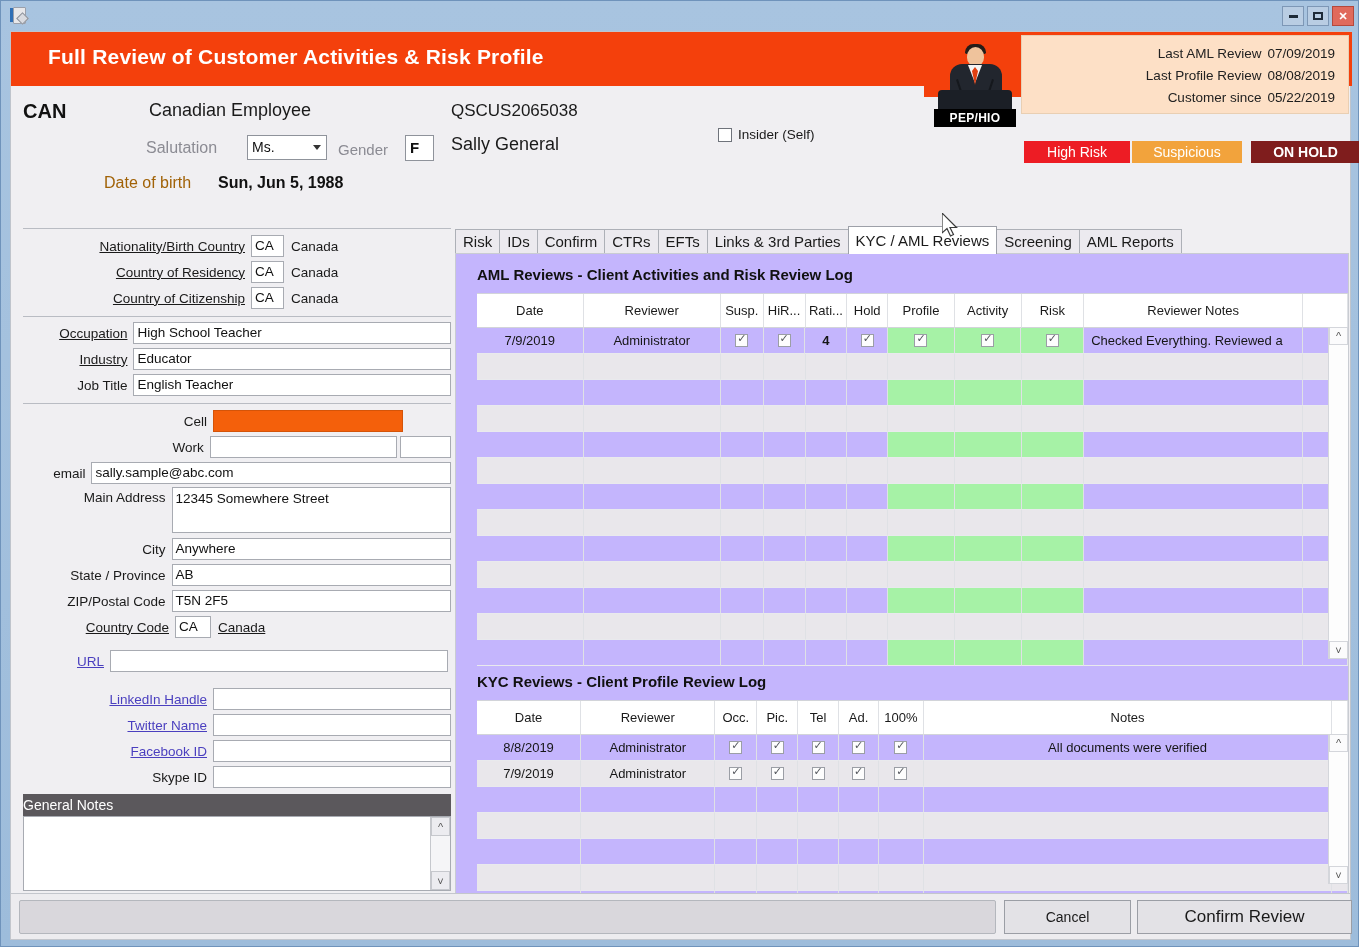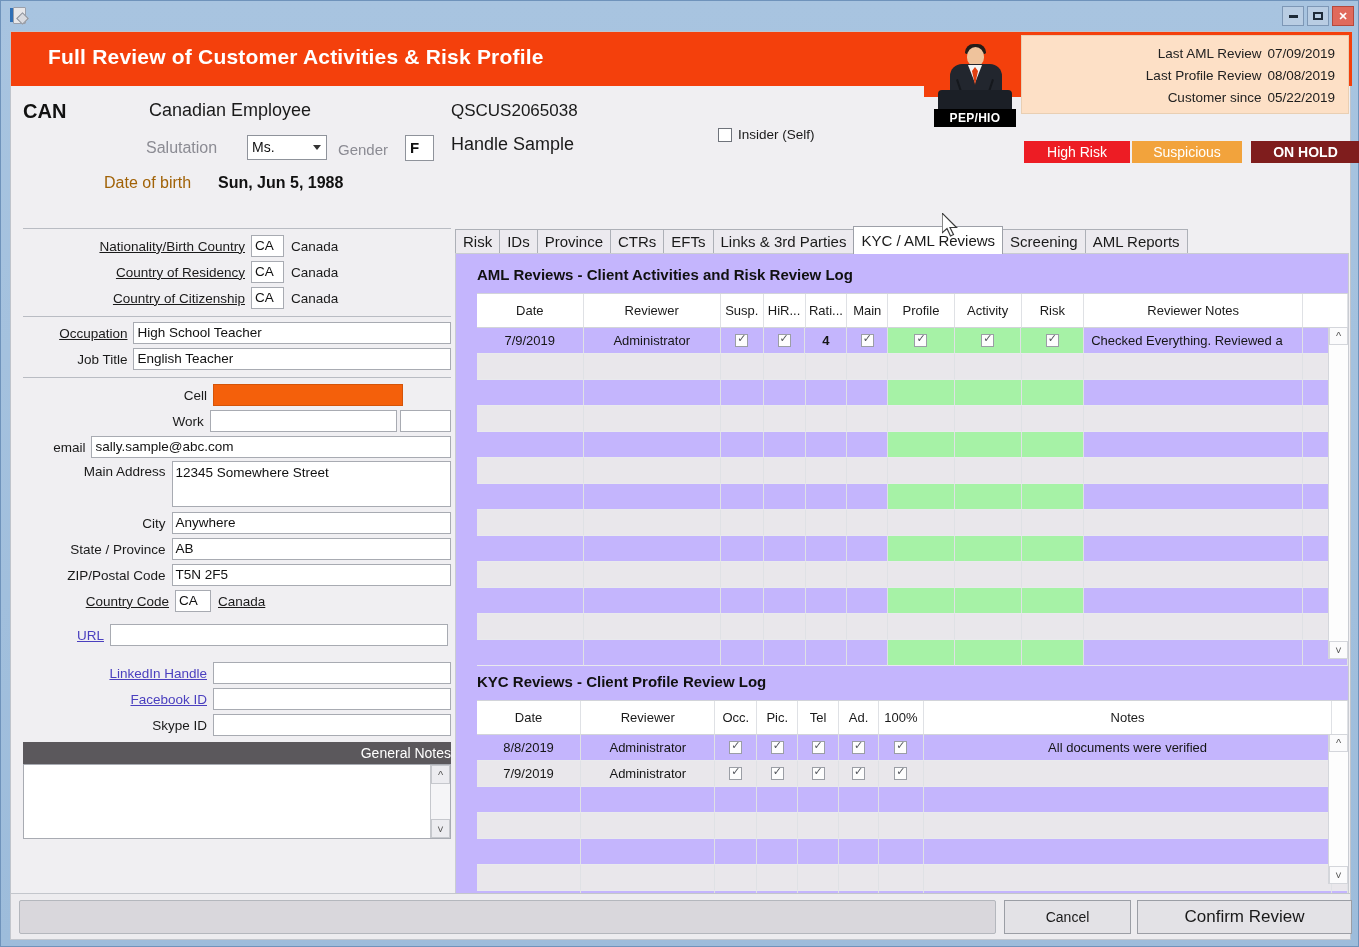--- a/index.html
+++ b/index.html
@@ -167,21 +167,21 @@
     border:1px solid #a8abb2; background:#ffffff; height:22px;
     font-size:13.5px; color:#111; padding:0 3px; line-height:20px;
     overflow:hidden; white-space:nowrap;
   }
   .finput.sm { width:33px; }
   .after { font-size:13.5px; color:#1a1a1a; padding-left:7px; white-space:nowrap; }
   .after.link { text-decoration:underline; }
   .finput.orange { background:#f4600b; border-color:#d45409; }
   .notes-hdr {
     margin-top:5px; height:22px; background:#5b585c; color:#fff;
-    font-size:14px; text-align:right; line-height:22px;
+    font-size:14px; text-align:left; line-height:22px;
   }
   .notes-body {
     height:75px; border:1px solid #a8abb2; background:#fff; position:relative;
   }
   .vsb {
     position:absolute; right:0; top:0; width:20px; height:100%;
     background:#f5f5f7; border-left:1px solid #c6c8cd;
     display:flex; flex-direction:column; justify-content:space-between;
   }
   .vsb .arw {
@@ -316,21 +316,21 @@
 
     <div class="badges">
       <div class="badge high">High Risk</div>
       <div class="badge susp">Suspicious</div>
       <div class="badge hold">ON HOLD</div>
     </div>
 
     <div class="cancode">CAN</div>
     <div class="clienttype">Canadian Employee</div>
     <div class="clientid">QSCUS2065038</div>
-    <div class="clientname">Handle Sample</div>
+    <div class="clientname">Sally General</div>
 
     <div class="salut-label">Salutation</div>
     <div class="salut-select">
       <span>Ms.</span>
       <span class="caret"></span>
     </div>
     <div class="gender-label">Gender</div>
     <div class="gender-box">F</div>
 
     <div class="dob-label">Date of birth</div>
@@ -363,20 +363,24 @@
 
       <div style="height:4px"></div>
       <div class="hr"></div>
       <div style="height:4px"></div>
 
       <div class="frow">
         <div class="flabel link" style="width:113px">Occupation</div>
         <div class="finput" style="width:325px">High School Teacher</div>
       </div>
       <div class="frow">
+        <div class="flabel link" style="width:113px">Industry</div>
+        <div class="finput" style="width:325px">Educator</div>
+      </div>
+      <div class="frow">
         <div class="flabel" style="width:113px">Job Title</div>
         <div class="finput" style="width:325px">English Teacher</div>
       </div>
 
       <div style="height:4px"></div>
       <div class="hr"></div>
       <div style="height:5px"></div>
 
       <div class="frow">
         <div class="flabel" style="width:190px">Cell</div>
@@ -417,20 +421,24 @@
 
       <div style="height:8px"></div>
       <div class="frow">
         <div class="flabel blue" style="width:87px">URL</div>
         <div class="finput" style="width:338px"></div>
       </div>
       <div style="height:12px"></div>
 
       <div class="frow">
         <div class="flabel blue" style="width:190px">LinkedIn Handle</div>
+        <div class="finput" style="width:238px"></div>
+      </div>
+      <div class="frow">
+        <div class="flabel blue" style="width:190px">Twitter Name</div>
         <div class="finput" style="width:238px"></div>
       </div>
       <div class="frow">
         <div class="flabel blue" style="width:190px">Facebook ID</div>
         <div class="finput" style="width:238px"></div>
       </div>
       <div class="frow">
         <div class="flabel" style="width:190px">Skype ID</div>
         <div class="finput" style="width:238px"></div>
       </div>
@@ -442,21 +450,21 @@
           <div class="arw">^</div>
           <div class="arw">˅</div>
         </div>
       </div>
     </div>
 
     <div class="rightpanel">
       <div class="tabstrip">
         <div class="tab">Risk</div>
         <div class="tab">IDs</div>
-        <div class="tab">Province</div>
+        <div class="tab">Confirm</div>
         <div class="tab">CTRs</div>
         <div class="tab">EFTs</div>
         <div class="tab">Links &amp; 3rd Parties</div>
         <div class="tab active">KYC / AML Reviews</div>
         <div class="tab">Screening</div>
         <div class="tab">AML Reports</div>
       </div>
 
       <div class="tabbody">
 
@@ -464,21 +472,21 @@
 
         <div class="gridwrap" style="height:366px">
           <div class="grid" style="margin-left:21px; border-top:1px solid #d2d4d9;">
 
             <div class="grow ghdr">
               <div class="gcell" style="width:107px">Date</div>
               <div class="gcell" style="width:138px">Reviewer</div>
               <div class="gcell" style="width:43px">Susp.</div>
               <div class="gcell" style="width:42px">HiR...</div>
               <div class="gcell" style="width:42px">Rati...</div>
-              <div class="gcell" style="width:41px">Main</div>
+              <div class="gcell" style="width:41px">Hold</div>
               <div class="gcell" style="width:67px">Profile</div>
               <div class="gcell" style="width:67px">Activity</div>
               <div class="gcell" style="width:63px">Risk</div>
               <div class="gcell" style="width:220px">Reviewer Notes</div>
               <div class="gcell" style="width:45px"></div>
             </div>
 
             <div class="grow">
               <div class="gcell" style="width:107px">7/9/2019</div>
               <div class="gcell" style="width:138px">Administrator</div>

